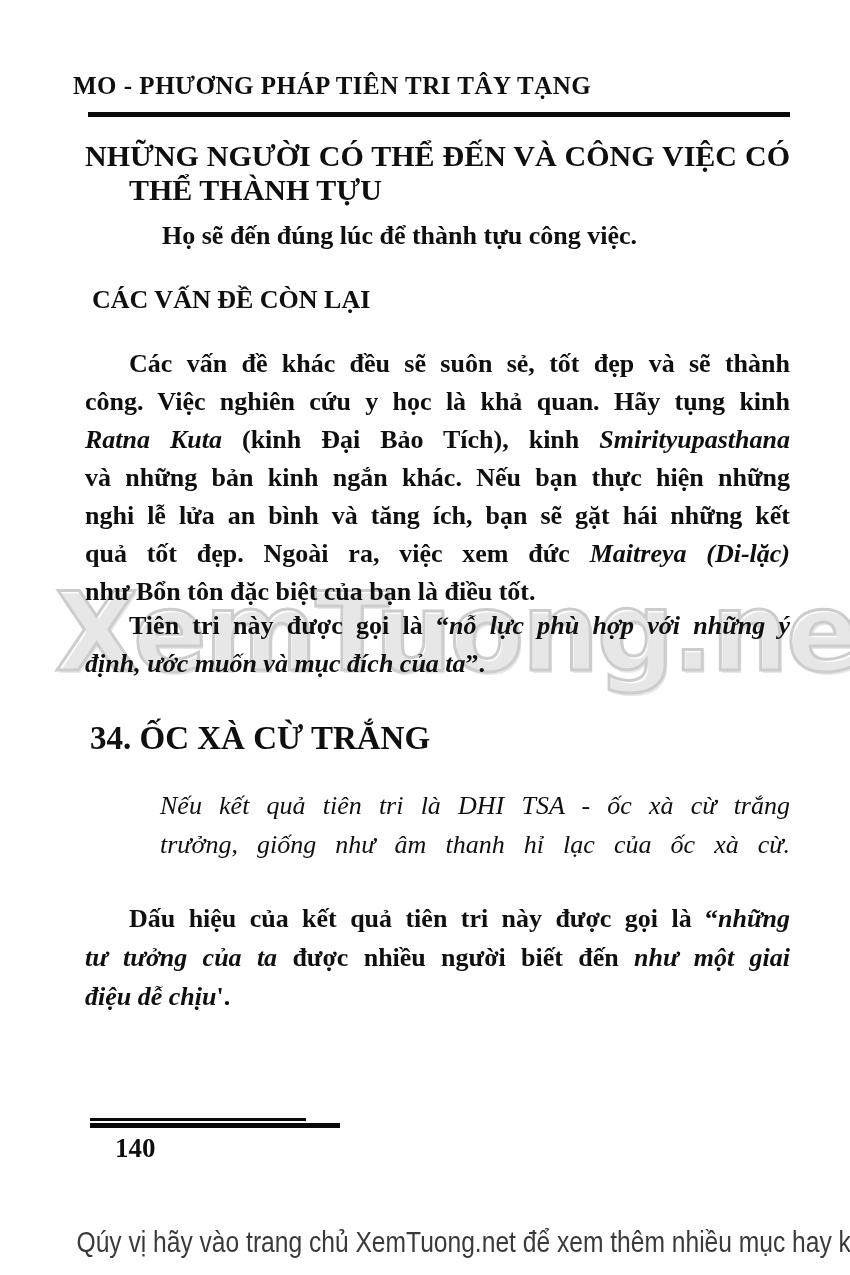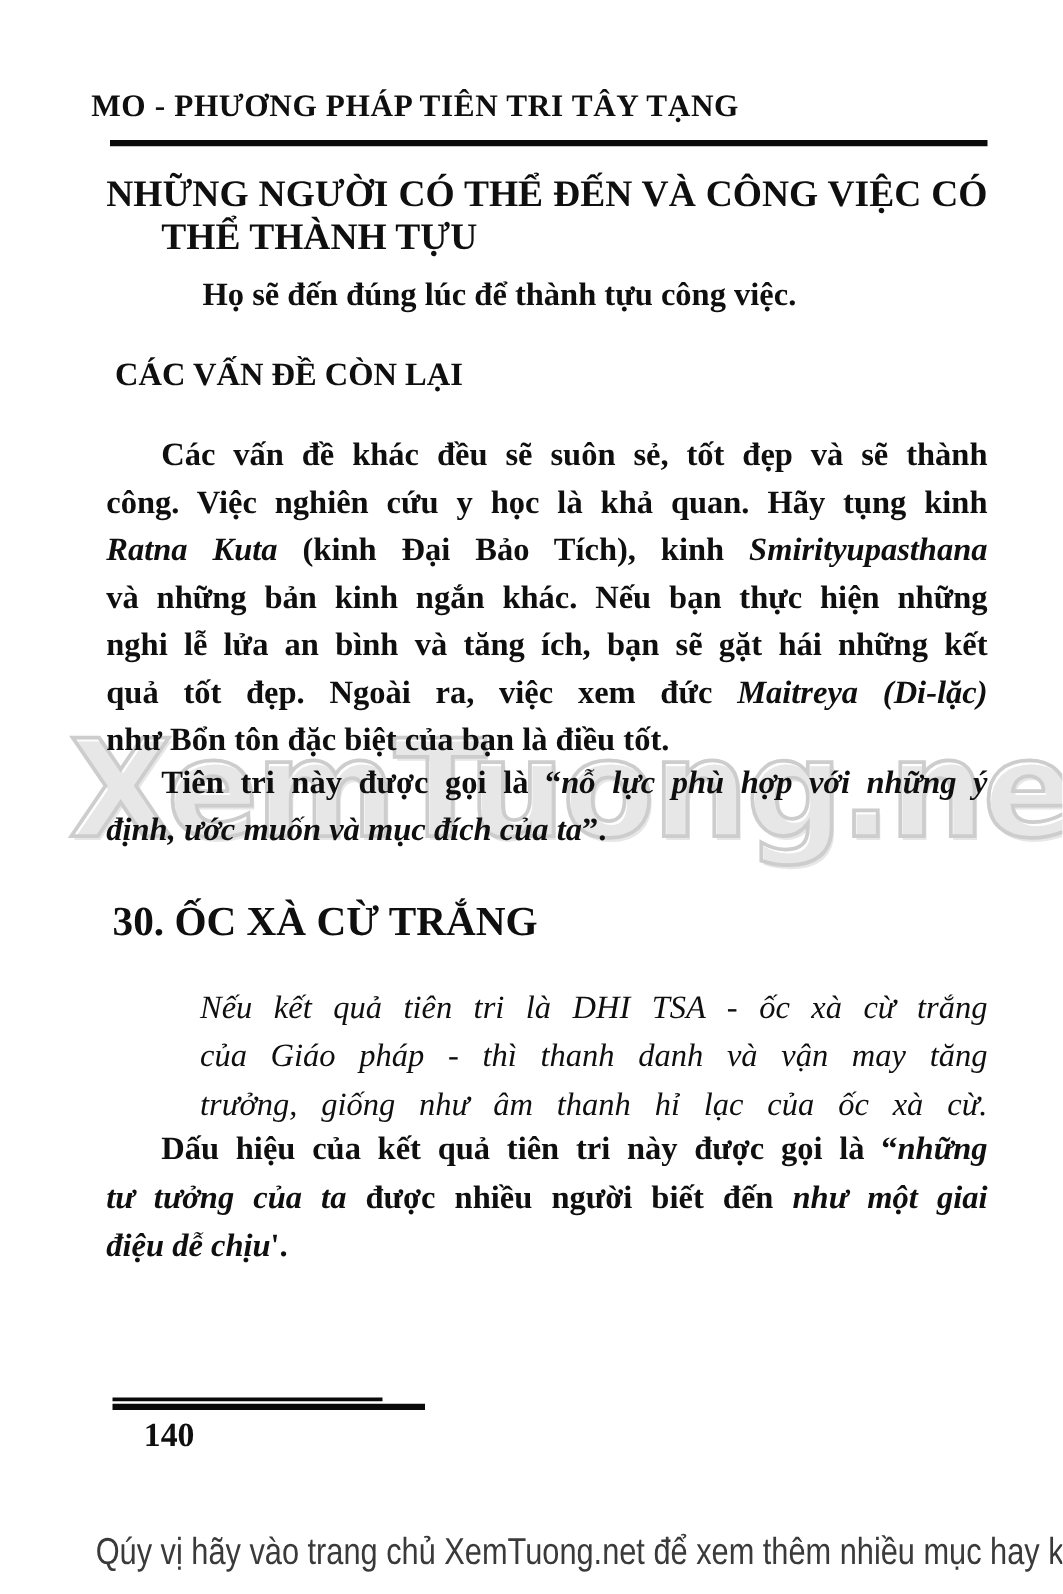--- a/index.html
+++ b/index.html
@@ -122,24 +122,23 @@
       <div class="tline just"><span>và những bản kinh ngắn khác. Nếu bạn thực hiện những</span></div>
       <div class="tline just"><span>nghi lễ lửa an bình và tăng ích, bạn sẽ gặt hái những kết</span></div>
       <div class="tline just"><span>quả tốt đẹp. Ngoài ra, việc xem đức </span><span class="it">Maitreya (Di-lặc)</span></div>
       <div class="tline"><span>như Bổn tôn đặc biệt của bạn là điều tốt.</span></div>
     </div>
   <div class="abs body-par para2">
       <div class="tline just ind"><span>Tiên tri này được gọi là “</span><span class="it">nỗ lực phù hợp với những ý</span></div>
       <div class="tline"><span class="it">định, ước muốn và mục đích của ta</span><span>”.</span></div>
     </div>
 
-  <div class="abs h3">30. ỐC XÀ CỪ TRẮNG</div>
+  <div class="abs h3">34. ỐC XÀ CỪ TRẮNG</div>
   <div class="abs quote">
       <div class="tline just"><span>Nếu kết quả tiên tri là DHI TSA - ốc xà cừ trắng</span></div>
-      <div class="tline just"><span>của Giáo pháp - thì thanh danh và vận may tăng</span></div>
       <div class="tline just"><span>trưởng, giống như âm thanh hỉ lạc của ốc xà cừ.</span></div>
     </div>
   <div class="abs body-par para3">
       <div class="tline just ind"><span>Dấu hiệu của kết quả tiên tri này được gọi là “</span><span class="it">những</span></div>
       <div class="tline just"><span class="it">tư tưởng của ta</span><span> được nhiều người biết đến </span><span class="it">như một giai</span></div>
       <div class="tline"><span class="it">điệu dễ chịu</span><span>'.</span></div>
     </div>
 
   <div class="abs rule-thin"></div>
   <div class="abs rule-thick"></div>

